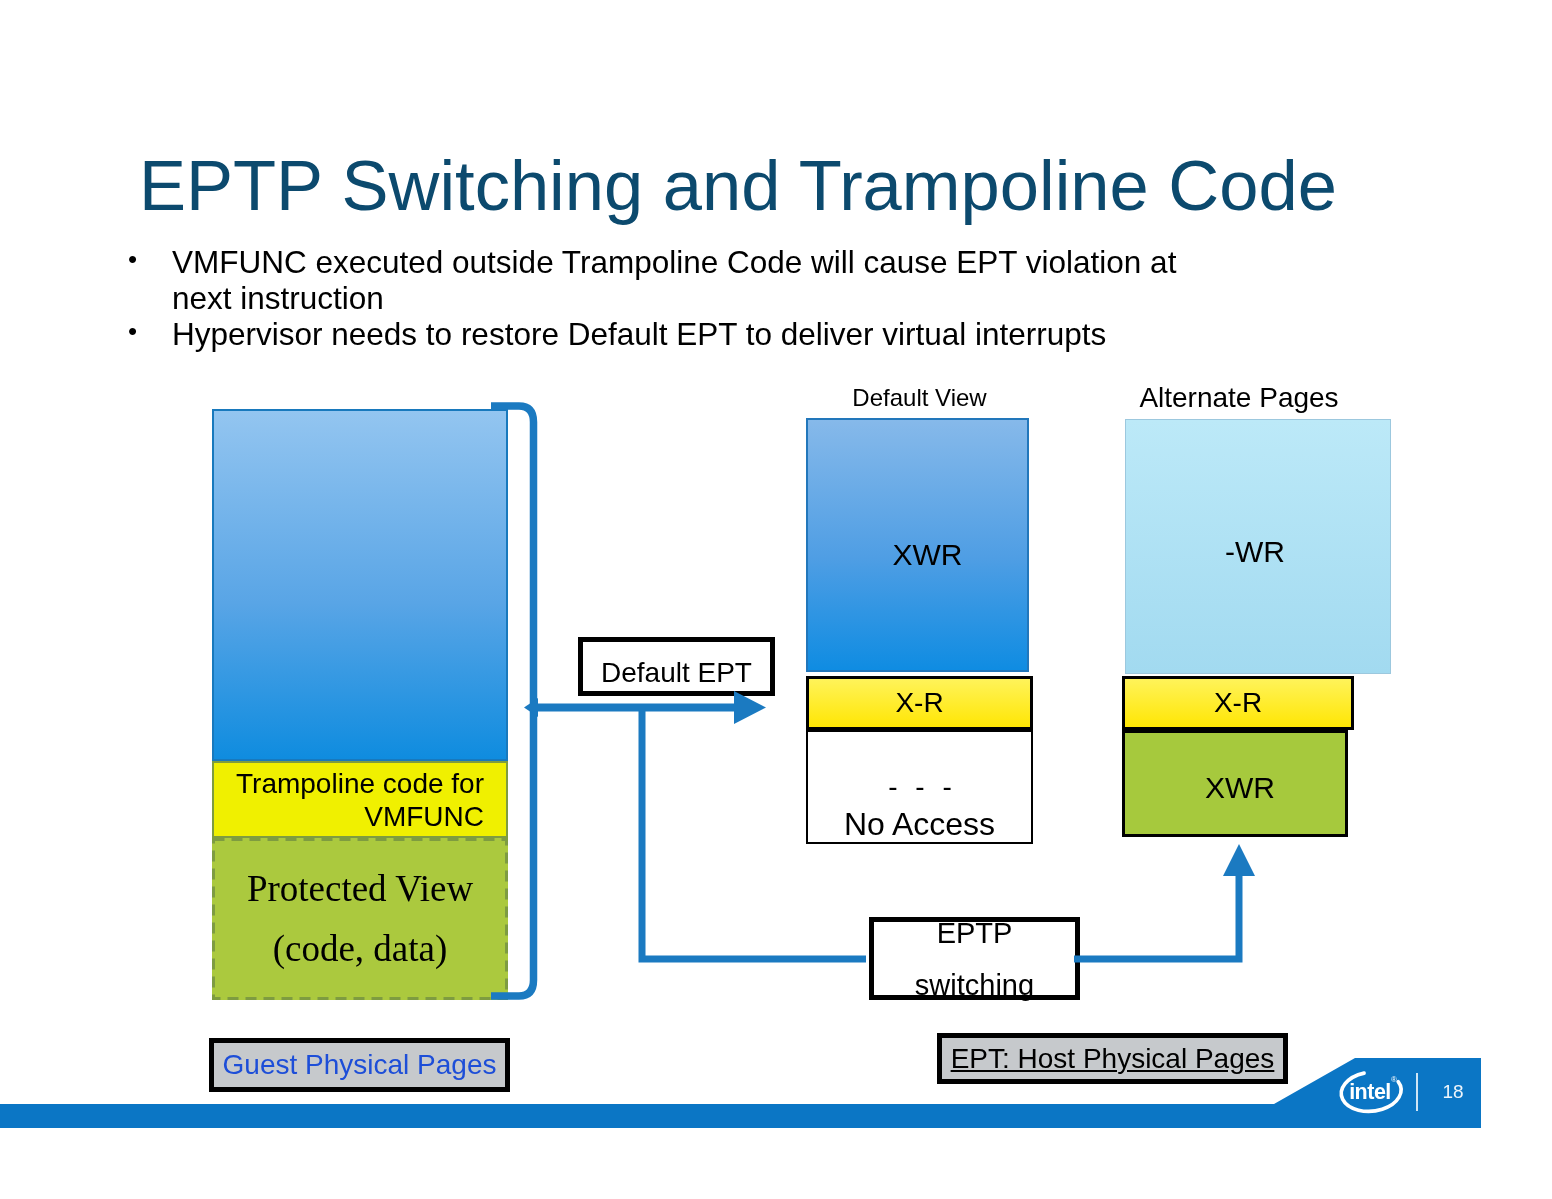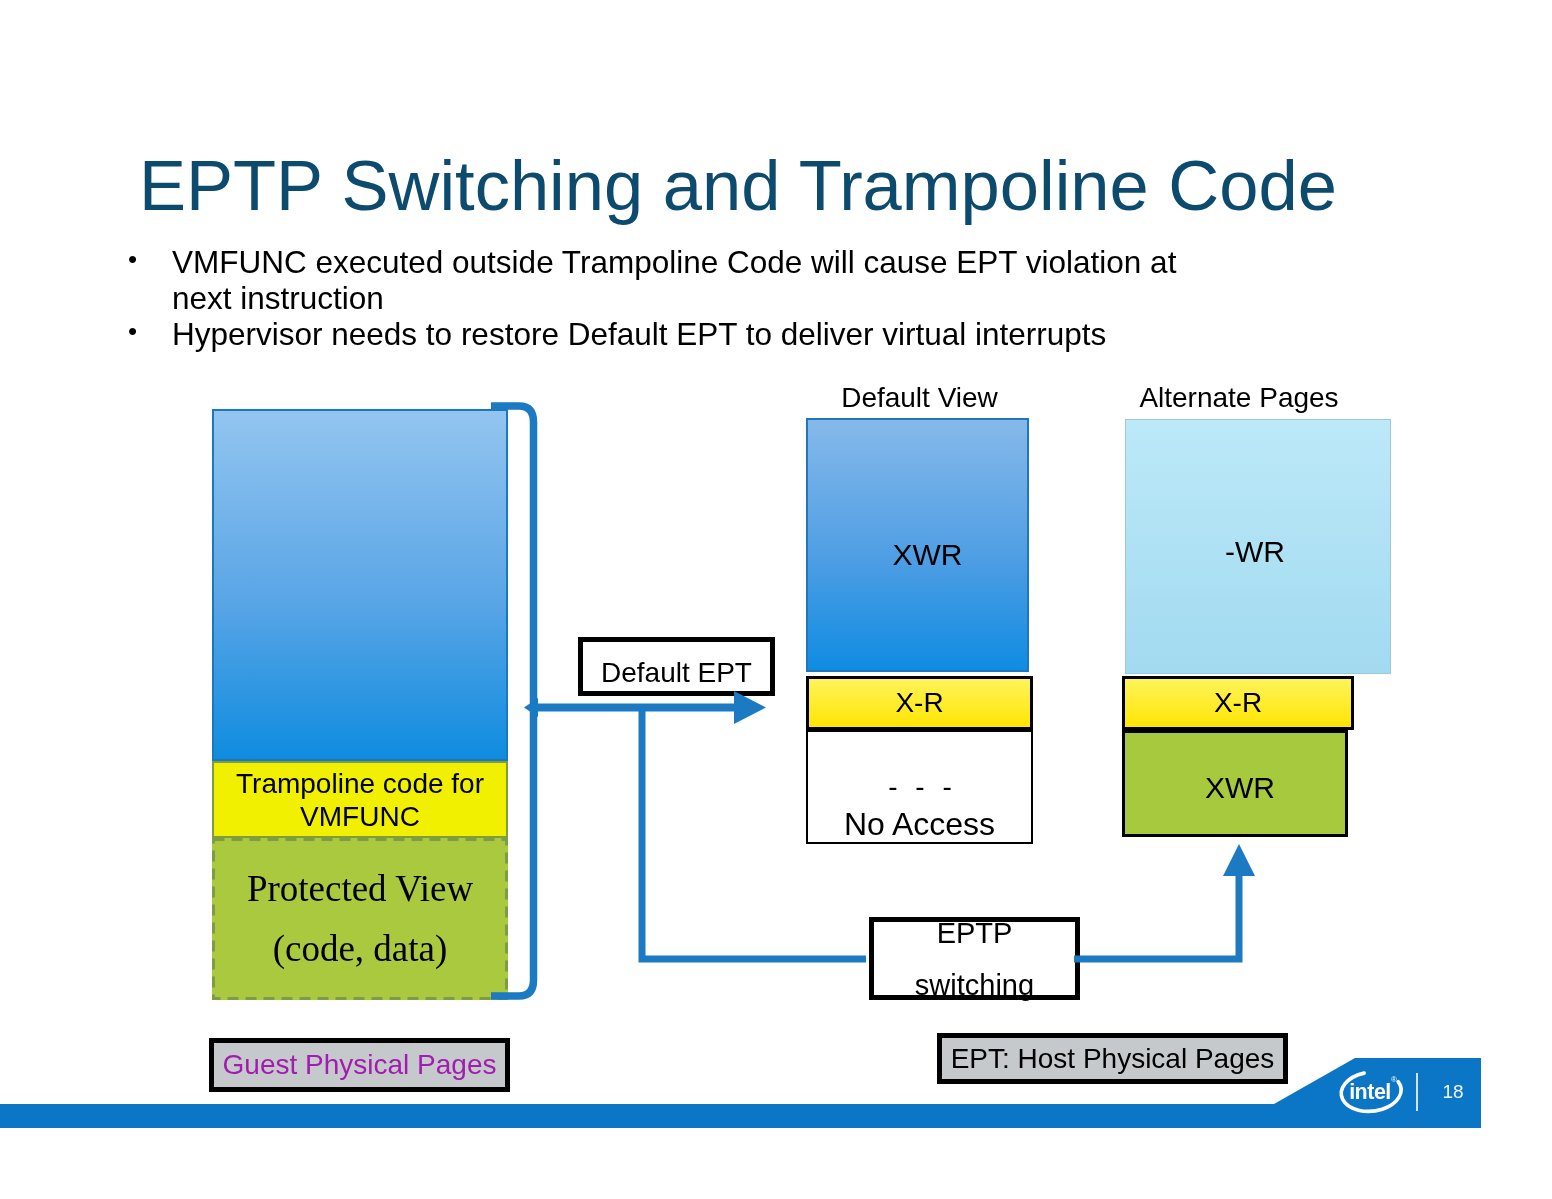--- a/index.html
+++ b/index.html
@@ -19,44 +19,44 @@
     VMFUNC executed outside Trampoline Code will cause EPT violation at<br>next instruction
   </div>
   <div style="position:relative;padding-left:44px;width:1200px;">
     <span style="position:absolute;left:0;top:-3px;font-size:26px;">•</span>
     Hypervisor needs to restore Default EPT to deliver virtual interrupts
   </div>
 </div>
 
 <div class="abs" style="left:212px;top:409px;width:292px;height:348px;border:2px solid #1879bd;background:linear-gradient(180deg,#93c5f0 0%,#59a5e6 55%,#0f8cdf 100%);"></div>
 
-<div class="abs ctr" style="left:212px;top:761px;width:292px;height:73px;border:2px solid #7e9c40;background:#f0f000;font-size:28px;line-height:33px;color:#000;">Trampoline code for<br>VMFUNC</div>
+<div class="abs ctr" style="left:212px;top:761px;width:292px;height:73px;border:2px solid #7e9c40;background:#f0f000;font-size:28px;line-height:33px;color:#000;text-align:right;">Trampoline code for<br>VMFUNC</div>
 
 <div class="abs ctr" style="left:212px;top:838px;width:296px;height:162px;background:#abc93e;font-size:37px;line-height:60px;color:#000000;font-family:Liberation Serif, serif;">Protected View<br>(code, data)</div>
 
-<div class="abs ctr" style="left:209px;top:1038px;width:291px;height:44px;border:5px solid #000;background:#c6c9cc;font-size:28px;color:#a21caf;">Guest Physical Pages</div>
+<div class="abs ctr" style="left:209px;top:1038px;width:291px;height:44px;border:5px solid #000;background:#c6c9cc;font-size:28px;color:#1d4ed8;">Guest Physical Pages</div>
 
-<div class="abs ctr" style="left:806px;top:383px;width:227px;height:30px;font-size:28px;color:#000;">Default View</div>
+<div class="abs ctr" style="left:806px;top:383px;width:227px;height:30px;font-size:24px;color:#000;">Default View</div>
 <div class="abs ctr" style="left:806px;top:418px;width:223px;height:254px;border:2px solid #2277bb;background:linear-gradient(180deg,#86b9ea 0%,#4f9ee4 55%,#0f8ce2 100%);font-size:30px;color:#000;padding:19px 0 0 20px;box-sizing:border-box;">XWR</div>
 <div class="abs ctr" style="left:806px;top:676px;width:221px;height:48px;border:3px solid #000;background:linear-gradient(180deg,#fff35a 0%,#ffe604 100%);font-size:28px;color:#000;">X-R</div>
 <div class="abs" style="left:806px;top:730px;width:223px;height:110px;border:2px solid #000;background:#fff;">
   <div class="ctr" style="position:absolute;left:3px;top:39px;width:100%;font-size:28px;letter-spacing:5px;">- - -</div>
   <div class="ctr" style="position:absolute;left:0;top:74px;width:100%;font-size:32px;">No Access</div>
 </div>
 
 <div class="abs ctr" style="left:1125px;top:383px;width:228px;height:30px;font-size:28px;color:#000;">Alternate Pages</div>
 <div class="abs ctr" style="left:1125px;top:419px;width:266px;height:255px;border:1px solid #9cc8de;background:linear-gradient(180deg,#bce9f8 0%,#a2daf0 100%);font-size:30px;color:#000;padding:10px 6px 0 0;box-sizing:border-box;">-WR</div>
 <div class="abs ctr" style="left:1122px;top:676px;width:226px;height:48px;border:3px solid #000;background:linear-gradient(180deg,#fff35a 0%,#ffe604 100%);font-size:28px;color:#000;">X-R</div>
 <div class="abs ctr" style="left:1122px;top:730px;width:226px;height:107px;border:3px solid #000;background:#a6c93d;font-size:30px;color:#000;padding:8px 0 0 10px;box-sizing:border-box;">XWR</div>
 
 <div class="abs ctr" style="left:578px;top:637px;width:187px;height:36px;border:5px solid #000;background:#fff;font-size:28px;color:#000;padding-top:13px;box-sizing:content-box;">Default EPT</div>
 
 <div class="abs ctr" style="left:869px;top:917px;width:201px;height:73px;border:5px solid #000;background:#fff;font-size:29px;line-height:52px;color:#000;">EPTP<br>switching</div>
 
-<div class="abs ctr" style="left:937px;top:1033px;width:341px;height:41px;border:5px solid #000;background:#c6c9cc;font-size:28px;color:#000;">EPT: Host Physical Pages</div>
+<div class="abs ctr" style="left:937px;top:1033px;width:341px;height:41px;border:5px solid #000;background:#c6c9cc;font-size:28px;color:#000;text-decoration:underline;">EPT: Host Physical Pages</div>
 
 <svg class="abs" style="left:0;top:0;" width="1552" height="1199" viewBox="0 0 1552 1199">
 
   <rect x="213.5" y="839.5" width="293" height="159" fill="none" stroke="#7e9c40" stroke-width="3" stroke-dasharray="11 7"></rect>
 
   <path d="M 491 406 L 519 406 Q 533.5 406 533.5 422 L 533.5 980 Q 533.5 996 519 996 L 491 996" fill="none" stroke="#1b7ac1" stroke-width="7.5" stroke-linecap="butt" stroke-linejoin="miter"></path>
   <polygon points="524,707.5 538,698 538,717" fill="#1b7ac1"></polygon>
 
   <path d="M 530 707.5 L 740 707.5" fill="none" stroke="#1b7ac1" stroke-width="8"></path>
   <polygon points="766,707.5 734,691 734,724" fill="#1b7ac1"></polygon>

